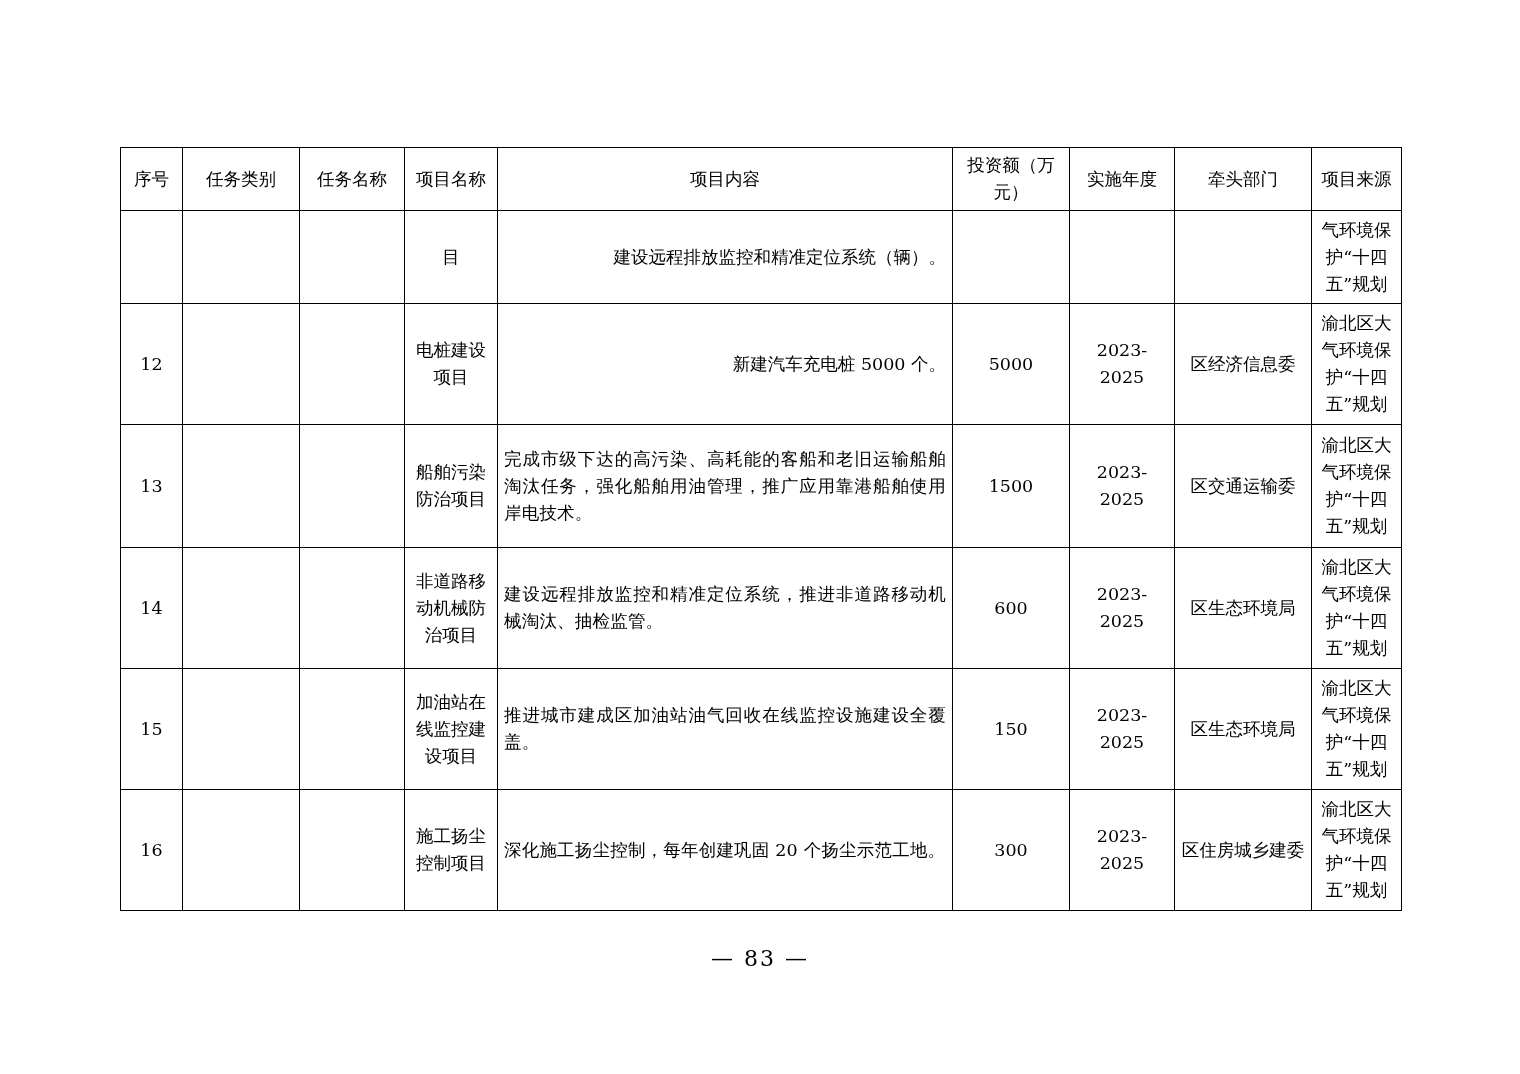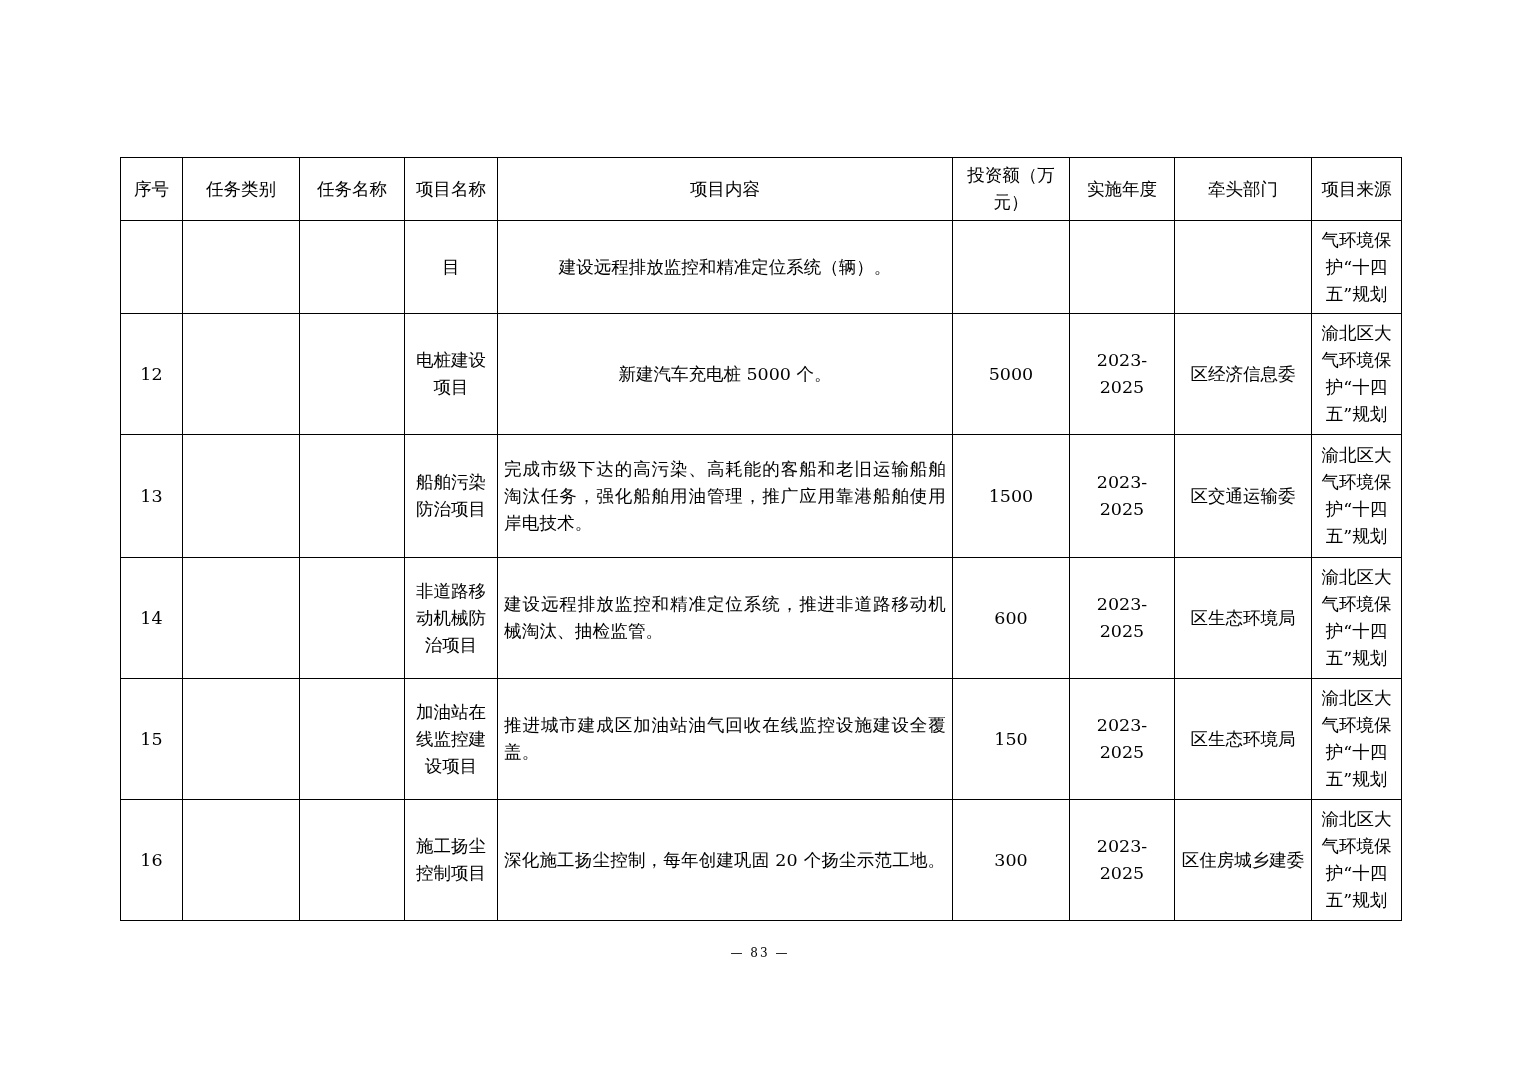--- a/index.html
+++ b/index.html
@@ -18,21 +18,21 @@
   .page {
     position: absolute;
     left: 0;
     top: 0;
     width: 1520px;
     height: 1074px;
   }
   .table-wrap {
     position: absolute;
     left: 120px;
-    top: 157px;
+    top: 147px;
     width: 1281px;
   }
   table.doc-table {
     border-collapse: collapse;
     table-layout: fixed;
     width: 1281px;
   }
   table.doc-table td,
   table.doc-table th {
     border: 1px solid #000000;
@@ -55,21 +55,21 @@
 
   thead td {
     text-align: center;
     height: 48px;
   }
   .hdr-invest {
     line-height: 1.35;
     text-align: center;
   }
   .cell-center { text-align: center; }
-  .cell-left { text-align: center; }
+  .cell-left { text-align: right; }
   .cell-just {
     text-align: justify;
     text-align-last: left;
     letter-spacing: 0.2px;
   }
   .src-cell {
     text-align: center;
     font-size: 17px;
     line-height: 1.5;
     vertical-align: middle;
@@ -85,21 +85,21 @@
   .row-5 td { height: 112px; }
   .row-6 td { height: 112px; }
   .row-7 td { height: 50px; }
 
   .footer {
     position: absolute;
     left: 0;
     top: 946px;
     width: 1520px;
     text-align: center;
-    font-size: 12px;
+    font-size: 22px;
     letter-spacing: 2px;
     font-family: "DejaVu Serif", "Liberation Serif", serif;
   }
   .clip-bottom td {
     overflow: hidden;
   }
 </style>
 </head>
 <body>
 

